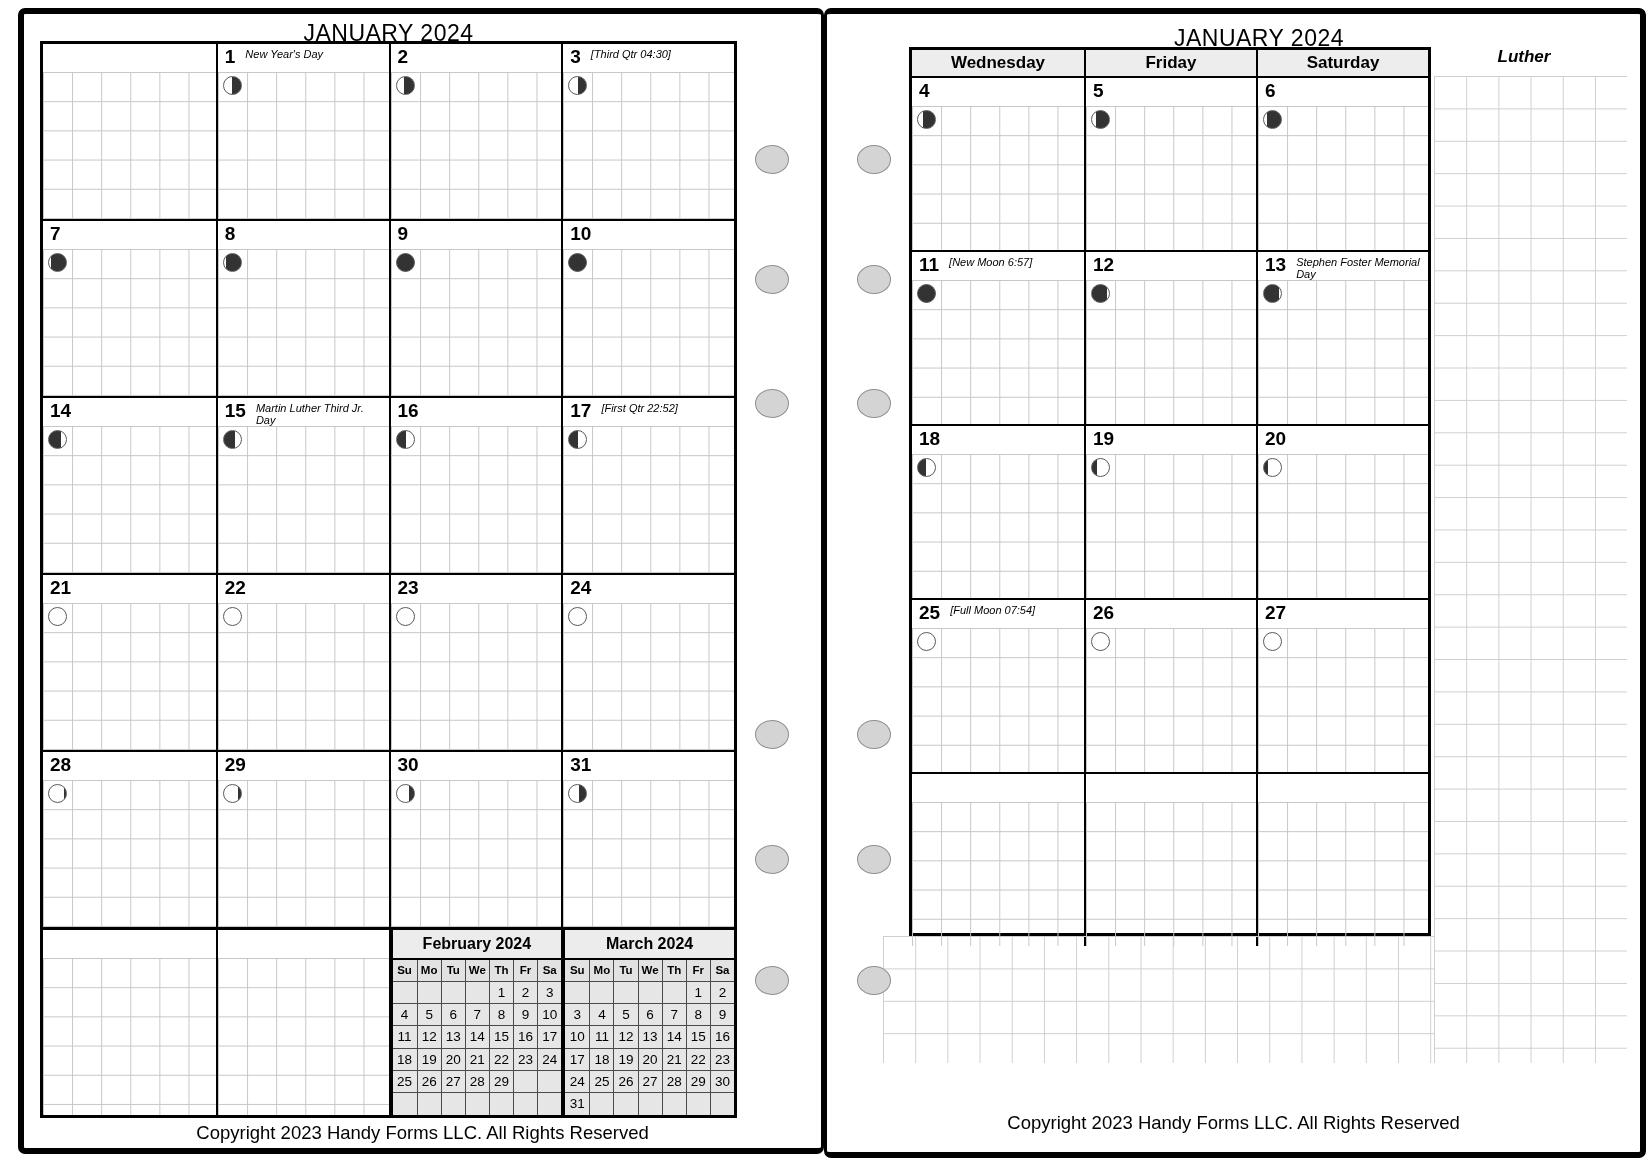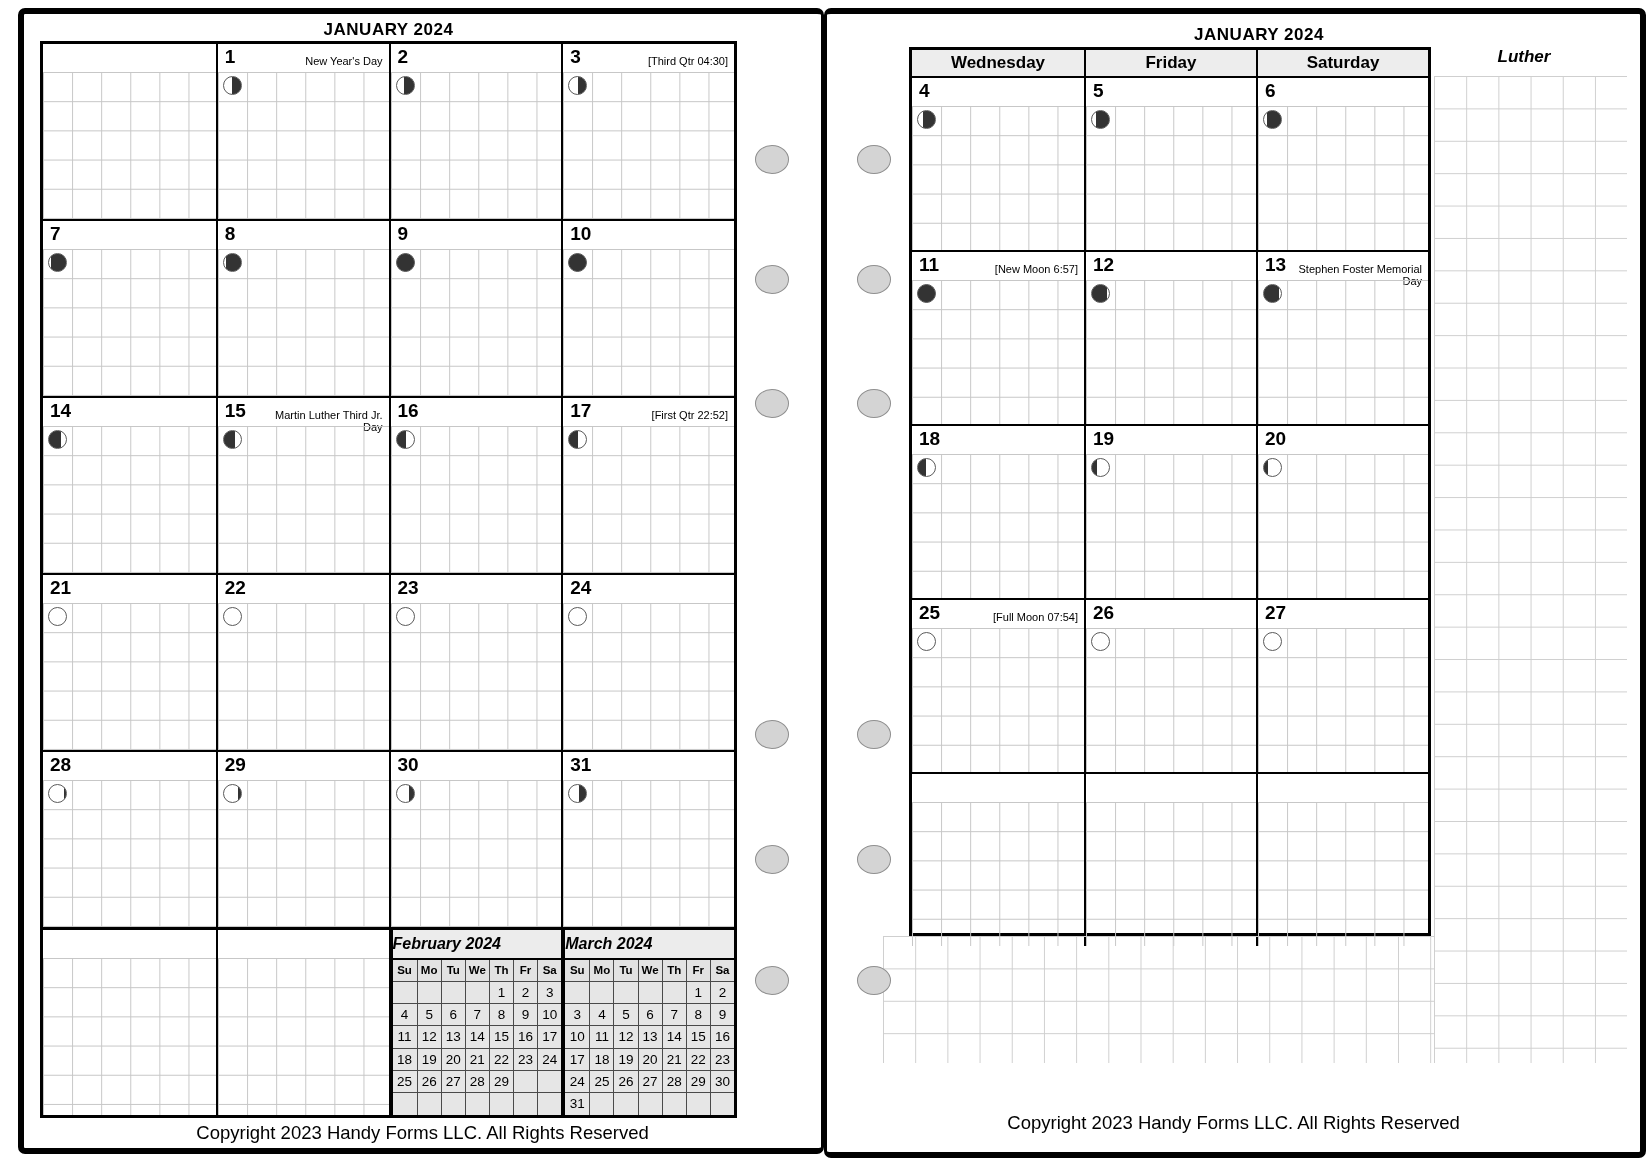--- a/index.html
+++ b/index.html
@@ -2,21 +2,21 @@
 <html><head>
 <meta charset="utf-8">
 <style>
   html,body{margin:0;padding:0;background:#fff;}
   .canvas{position:relative;width:1652px;height:1166px;background:#ffffff;
           font-family:"Liberation Sans","DejaVu Sans",sans-serif;color:#000;overflow:hidden;}
   .page{position:absolute;background:#fff;border:6px solid #000;border-radius:7px;box-sizing:border-box;}
   .page-left{left:18px;top:8px;width:806px;height:1146px;border-right-width:3px;}
   .page-right{left:824px;top:8px;width:822px;height:1150px;border-left-width:3px;}
 
-  .page-title{position:absolute;margin:0;text-align:center;font-size:17px;font-weight:bold;letter-spacing:.5px;}
+  .page-title{position:absolute;margin:0;text-align:center;font-size:23px;font-weight:normal;letter-spacing:.5px;}
   .title-left{left:16px;top:6px;width:697px;}
   .title-right{left:82px;top:11px;width:700px;}
 
   .cal{position:absolute;border:3px solid #000;box-sizing:border-box;display:flex;flex-direction:column;background:#fff;}
   .cal-left{left:16px;top:27px;width:697px;height:1077px;}
   .cal-right{left:82px;top:33px;width:522px;height:889px;}
 
   .header-row{display:grid;flex:0 0 auto;height:26px;border-bottom:2px solid #000;background:#ededed;}
   .cal-left .header-row{grid-template-columns:repeat(4,1fr);}
   .cal-right .header-row{grid-template-columns:repeat(3,1fr);}
@@ -26,31 +26,31 @@
   .week-row{display:grid;flex:0 0 auto;border-bottom:2px solid #000;}
   .cal-left .week-row{grid-template-columns:repeat(4,1fr);height:175px;}
   .cal-right .week-row{grid-template-columns:repeat(3,1fr);height:172px;}
   .cal .week-row:last-child{border-bottom:none;}
   .cal-left .bottom-row{flex:1 1 auto;height:auto;border-top:1px solid #000;}
 
   .day-cell{position:relative;overflow:hidden;}
   .day-cell + .day-cell{border-left:2px solid #000;}
   .band{display:flex;height:28px;background:#fff;}
   .num{font-size:19px;font-weight:bold;line-height:26px;padding-left:7px;}
-  .note{flex:1;font-size:11px;line-height:12px;text-align:right;padding:11px 6px 0 10px;}
+  .note{flex:1;font-style:italic;font-size:11px;line-height:12px;text-align:left;padding:4px 6px 0 10px;}
   .daygrid{position:absolute;left:0;right:0;top:28px;bottom:0;
     background-image:linear-gradient(to right,#c6c6c6 1px,transparent 1px),
                      linear-gradient(to bottom,#c6c6c6 1px,transparent 1px);
     background-size:29.1px 29.2px;}
   .moon{position:absolute;left:5px;top:32px;width:19px;height:19px;border-radius:50%;
         border:1px solid #5a5a5a;box-sizing:border-box;}
 
   .mini-cell{position:relative;}
   .mini{display:flex;flex-direction:column;height:100%;box-sizing:border-box;border-left:2px solid #000;background:#e6e6e6;}
-  .mini-title{flex:0 0 28px;font-weight:bold;font-size:16px;line-height:28px;background:#ececec;border-bottom:2px solid #000;font-style:italic;}
+  .mini-title{flex:0 0 28px;text-align:center;font-weight:bold;font-size:16px;line-height:28px;background:#ececec;border-bottom:2px solid #000;}
   .mini-dow{display:grid;grid-template-columns:repeat(7,1fr);flex:0 0 22px;}
   .mini-dow div{font-size:11.5px;font-weight:bold;text-align:center;line-height:21px;background:#e2e2e2;border-left:1px solid #4a4a4a;border-bottom:1px solid #4a4a4a;}
   .mini-dow div:first-child{border-left:none;}
   .mini-grid-row{display:grid;grid-template-columns:repeat(7,1fr);flex:1;}
   .mini-grid-row div{font-size:13.5px;text-align:center;background:#e6e6e6;border-left:1px solid #4a4a4a;border-bottom:1px solid #4a4a4a;display:flex;align-items:center;justify-content:center;}
   .mini-grid-row div:first-child{border-left:none;}
   .mini-grid-row:last-child div{border-bottom:none;}
 
   .notes-label{position:absolute;left:592px;top:33px;width:210px;text-align:center;
                font-weight:bold;font-style:italic;font-size:17px;}

